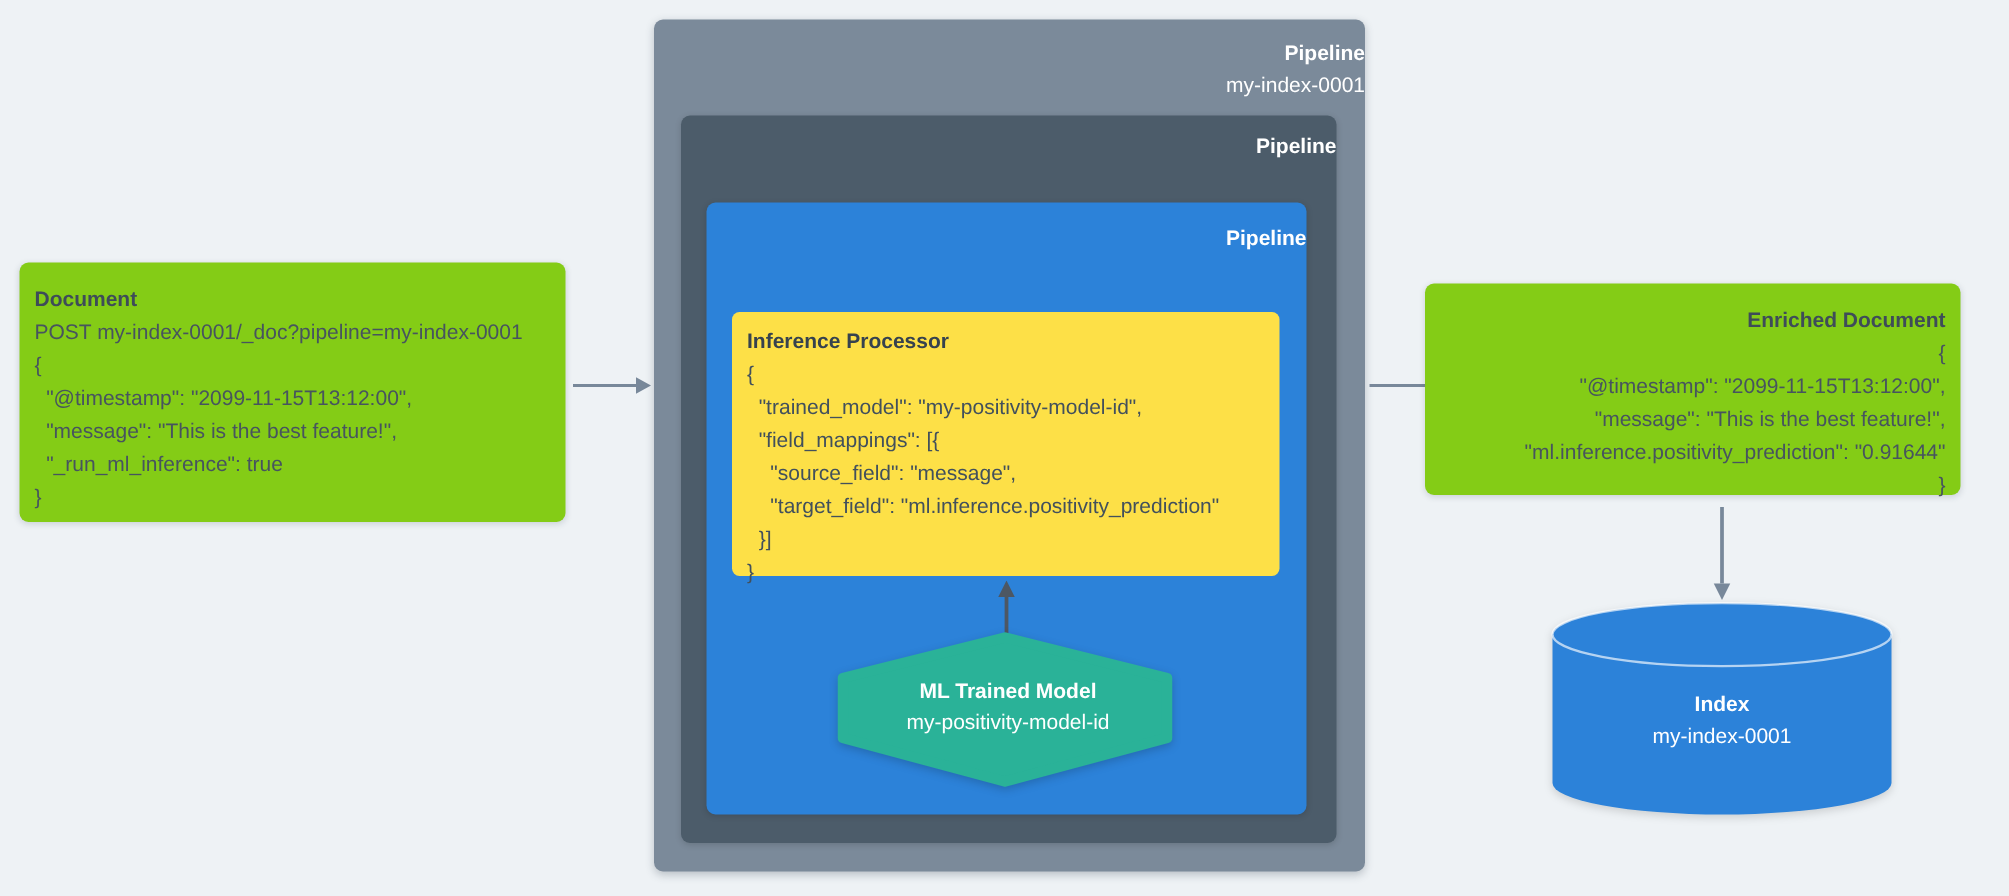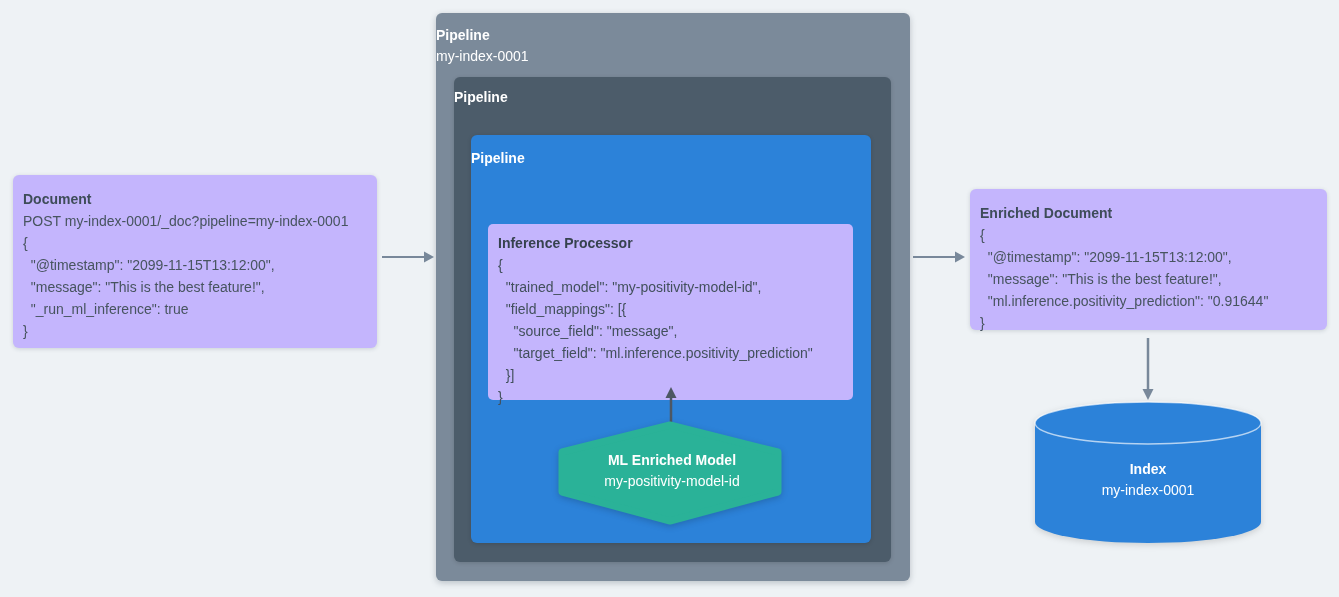--- a/index.html
+++ b/index.html
@@ -1,46 +1,46 @@
 <!DOCTYPE html>
 <html><head>
 <meta charset="utf-8">
 <style>
   html,body{margin:0;padding:0;background:#eef2f5;}
   .canvas{
     position:relative;width:1339px;height:597px;background:#eef2f5;
     font-family:"Liberation Sans",sans-serif;overflow:hidden;
   }
   .card{
-    position:absolute;background:#c4b5fd;border-radius:6px;
+    position:absolute;background:#84cc16;border-radius:6px;
     box-shadow:0 1px 4px rgba(45,60,80,.18);
     padding:13px 10px 10px 10px;box-sizing:border-box;color:#3e4c59;
   }
   .card-title{font-weight:bold;font-size:14px;line-height:22px;}
   .code{
     margin:0;font-family:inherit;font-size:14px;line-height:22px;
     white-space:pre;color:#47545f;
   }
   .doc-card{left:13px;top:175px;width:364px;height:173px;}
-  .enriched-card{left:970px;top:189px;width:357px;height:141px;}
+  .enriched-card{left:950px;top:189px;width:357px;height:141px;text-align:right;}
 
   .box{position:absolute;box-sizing:border-box;border-radius:6px;}
   .outer-box{left:436px;top:13px;width:474px;height:568px;background:#7b8a9a;box-shadow:0 2px 6px rgba(50,65,80,.28);}
   .mid-box{left:18px;top:64px;width:437px;height:485px;background:#4c5c6a;box-shadow:0 1px 4px rgba(0,0,0,.15);}
   .inner-box{left:17px;top:58px;width:400px;height:408px;background:#2c82d9;box-shadow:0 1px 4px rgba(0,0,0,.15);}
-  .box-label{text-align:left;color:#ffffff;font-size:14px;line-height:21px;}
+  .box-label{text-align:right;color:#ffffff;font-size:14px;line-height:21px;}
   .outer-box > .box-label{padding-top:12px;}
   .mid-box  > .box-label{padding-top:10px;}
   .inner-box> .box-label{padding-top:13px;}
   .bold{font-weight:bold;}
 
   .processor{
     position:absolute;left:17px;top:73px;width:365px;height:176px;
-    background:#c4b5fd;border-radius:5px;padding:8px 10px;
-    box-sizing:border-box;color:#3b4854;margin-top:16px;
+    background:#fde047;border-radius:5px;padding:8px 10px;
+    box-sizing:border-box;color:#3b4854;
   }
   .processor .card-title{color:#36424e;}
   .processor .code{color:#42505c;}
 
   .abs{position:absolute;}
   .overlay-text{
     position:absolute;text-align:center;color:#ffffff;
     font-size:14px;line-height:21px;pointer-events:none;
   }
   .hex-svg{left:85px;top:286px;filter:drop-shadow(0 2px 3px rgba(0,0,0,.18));}
@@ -97,21 +97,21 @@
 
         <svg class="abs" style="left:192px;top:252px;" width="16" height="38">
           <line x1="8" y1="37" x2="8" y2="10" stroke="#4d5763" stroke-width="2.5"></line>
           <polygon points="2.5,11 13.5,11 8,0" fill="#4d5763"></polygon>
         </svg>
 
         <svg class="abs hex-svg" width="232" height="104">
           <polygon points="114,4 222,31 222,71 114,100 6,71 6,31" fill="#2ab298" stroke="#2ab298" stroke-width="7" stroke-linejoin="round"></polygon>
         </svg>
         <div class="overlay-text hex-text">
-          <div class="bold">ML Enriched Model</div>
+          <div class="bold">ML Trained Model</div>
           <div>my-positivity-model-id</div>
         </div>
       </div>
     </div>
   </div>
 
   <svg class="abs" style="left:912px;top:249px;" width="54" height="16">
     <line x1="1" y1="8" x2="43" y2="8" stroke="#78889a" stroke-width="2"></line>
     <polygon points="43,2.5 53,8 43,13.5" fill="#78889a"></polygon>
   </svg>

